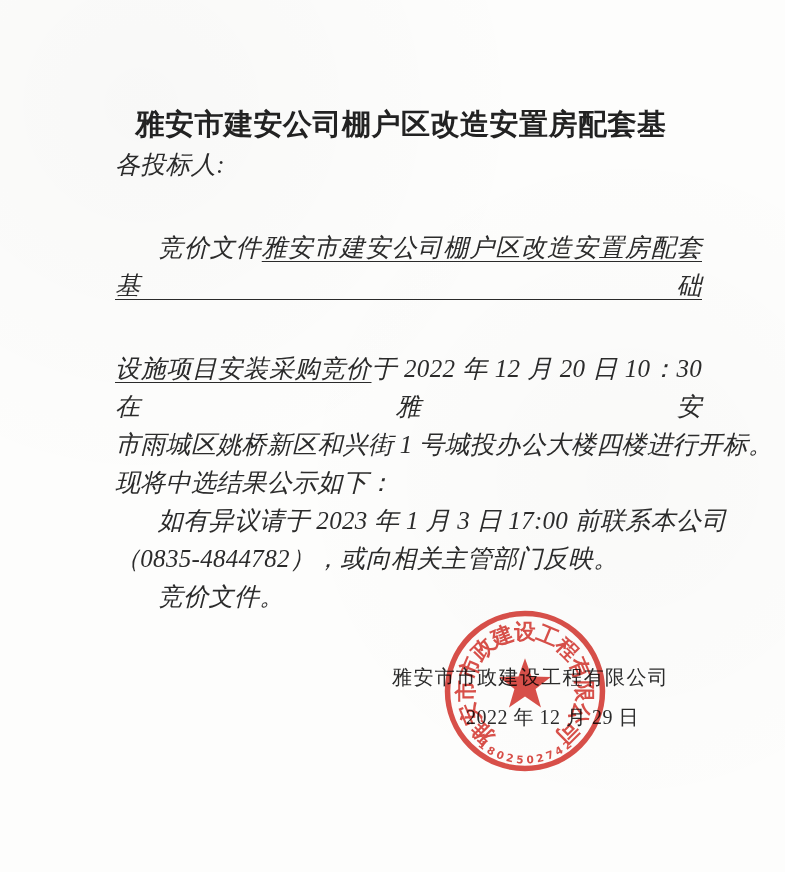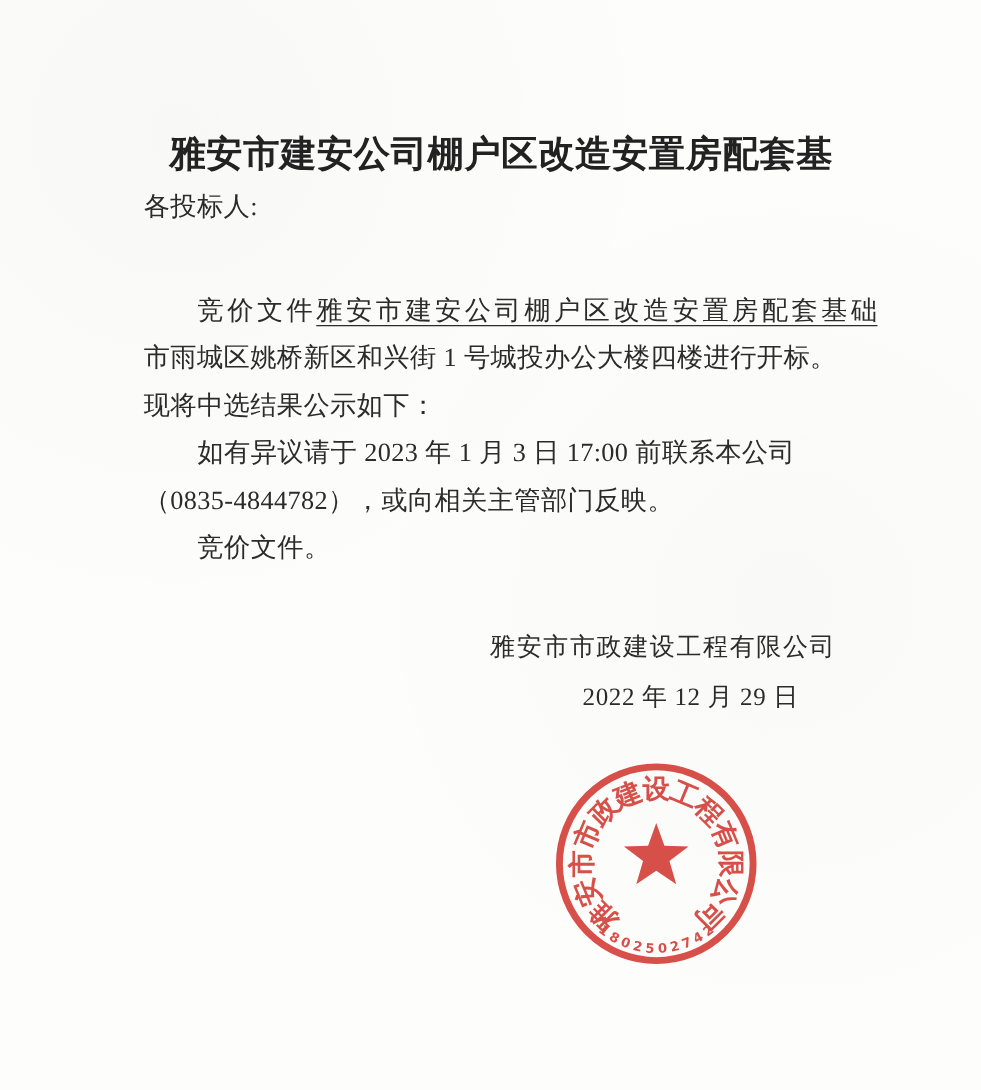--- a/index.html
+++ b/index.html
@@ -26,24 +26,25 @@
   .title {
     text-align: center;
     margin-left: -15px;
     font-size: 29px;
     font-weight: 700;
     letter-spacing: 0.5px;
     color: #222;
   }
   .title-line { display: block; line-height: 44px; white-space: nowrap; }
   .line {
-    font-size: 21px;
+    font-size: 25px;
     line-height: 38px;
     letter-spacing: 0.3px;
     white-space: nowrap;
+    font-style: italic;
   }
   .just {
     white-space: normal;
     text-align: justify;
     text-align-last: justify;
     margin-top: 45px;
   }
   .indent { text-indent: 43px; }
   .u, .u span {
     text-decoration: underline;
@@ -96,20 +97,21 @@
 <div class="page">
 
   <h1 class="title">
     <span class="title-line">雅安市建安公司棚户区改造安置房配套基</span>
   </h1>
 
   <div class="line">各投标人:</div>
 
   <div id="para1">
       <div class="line indent just"><span>竞价文件</span><span class="u">雅安市建安公司棚户区改造安置房配套基础</span></div>
+      <div class="line just"><span class="u">设施项目安装采购竞价</span><span>于 2022 年 12 月 20 日 10：30 在雅安</span></div>
       <div class="line"><span>市雨城区姚桥新区和兴街 1 号城投办公大楼四楼进行开标。</span></div>
       <div class="line"><span>现将中选结果公示如下：</span></div>
     </div>
 
 
   <div id="objection">
       <div class="line indent">如有异议请于 2023 年 1 月 3 日 17:00 前联系本公司</div>
       <div class="line">（0835-4844782），或向相关主管部门反映。</div>
     </div>
 

